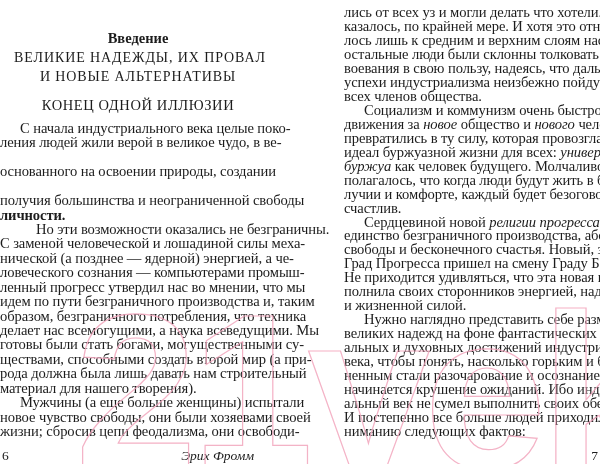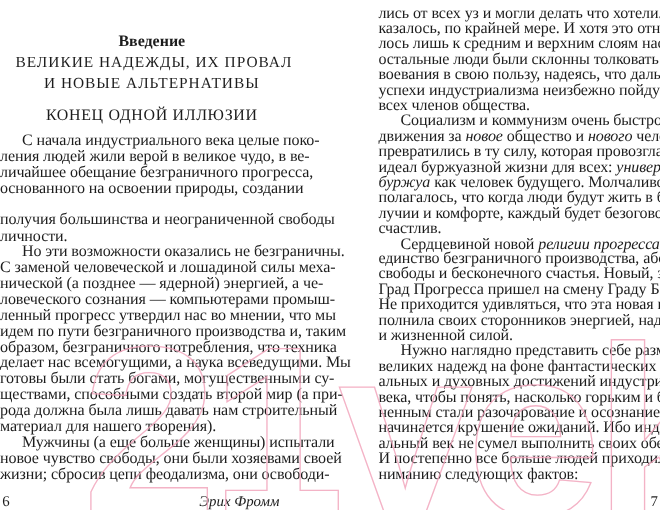--- a/index.html
+++ b/index.html
@@ -28,25 +28,24 @@
 <body>
 
 <div class="page page-left">
   <div class="center intro">Введение</div>
   <div class="center chap" style="top:50px">ВЕЛИКИЕ НАДЕЖДЫ, ИХ ПРОВАЛ</div>
   <div class="center chap" style="top:69px">И НОВЫЕ АЛЬТЕРНАТИВЫ</div>
   <div class="center sect">КОНЕЦ ОДНОЙ ИЛЛЮЗИИ</div>
 
   <div class="line indent" style="top:119px">С начала индустриального века целые поко-</div>
   <div class="line" style="top: 133.429px;">ления людей жили верой в великое чудо, в ве-</div>
-  <div class="line" style="top: 147.857px;">личайшее обещание безграничного прогресса,</div>
   <div class="line" style="top: 162.286px;">основанного на освоении природы, создании</div>
   <div class="line" style="top: 191.143px;">получия большинства и неограниченной свободы</div>
-  <div class="line last" style="top: 205.571px;">личности.</div>
-  <div class="line indent" style="top: 220px;">Но эти возможности оказались не безграничны.</div>
+  <div class="line last" style="top: 205.571px; font-weight: bold;">личности.</div>
+  <div class="line indent" style="top: 220px; margin-left: 16px;">Но эти возможности оказались не безграничны.</div>
   <div class="line" style="top: 248.857px;">нической (а позднее — ядерной) энергией, а че-</div>
   <div class="line" style="top: 234.429px;">С заменой человеческой и лошадиной силы меха-</div>
   <div class="line" style="top: 263.286px;">ловеческого сознания — компьютерами промыш-</div>
   <div class="line" style="top: 277.714px;">ленный прогресс утвердил нас во мнении, что мы</div>
   <div class="line" style="top: 292.143px;">идем по пути безграничного производства и, таким</div>
   <div class="line" style="top: 306.571px;">образом, безграничного потребления, что техника</div>
   <div class="line" style="top: 321px;">делает нас всемогущими, а наука всеведущими. Мы</div>
   <div class="line" style="top: 335.429px;">готовы были стать богами, могущественными су-</div>
   <div class="line" style="top: 349.857px;">ществами, способными создать второй мир (а при-</div>
   <div class="line" style="top: 364.286px;">рода должна была лишь давать нам строительный</div>

